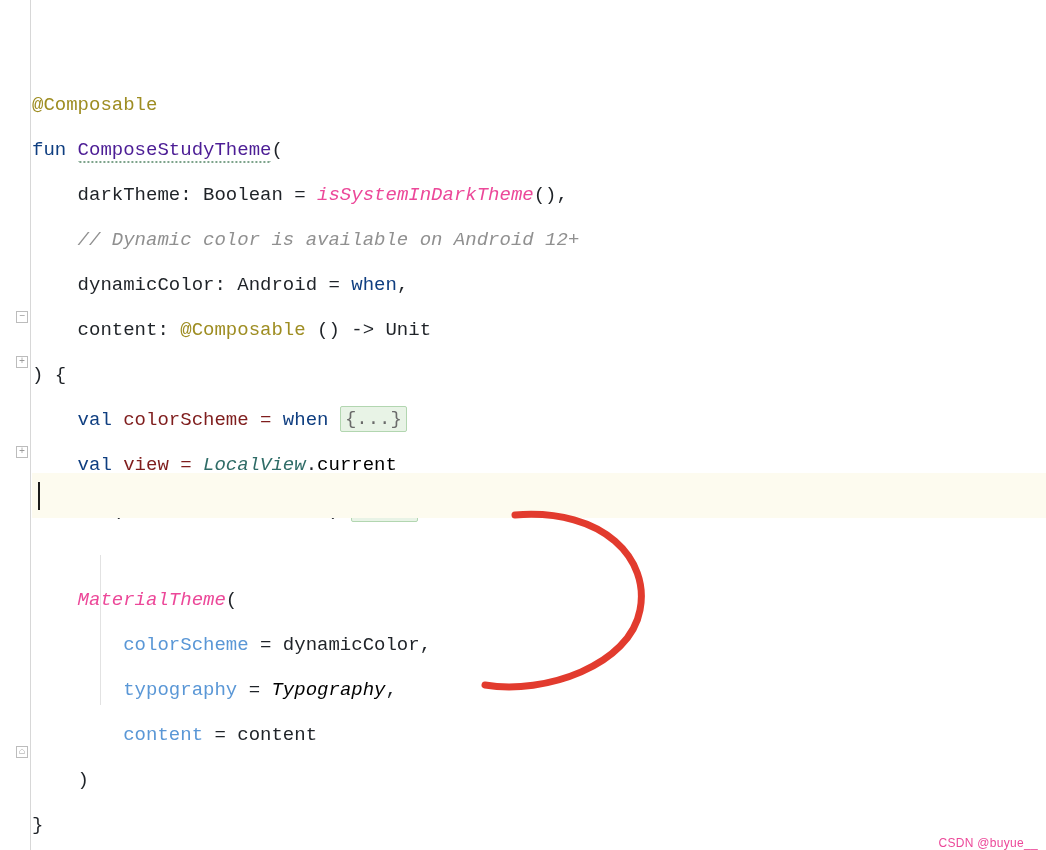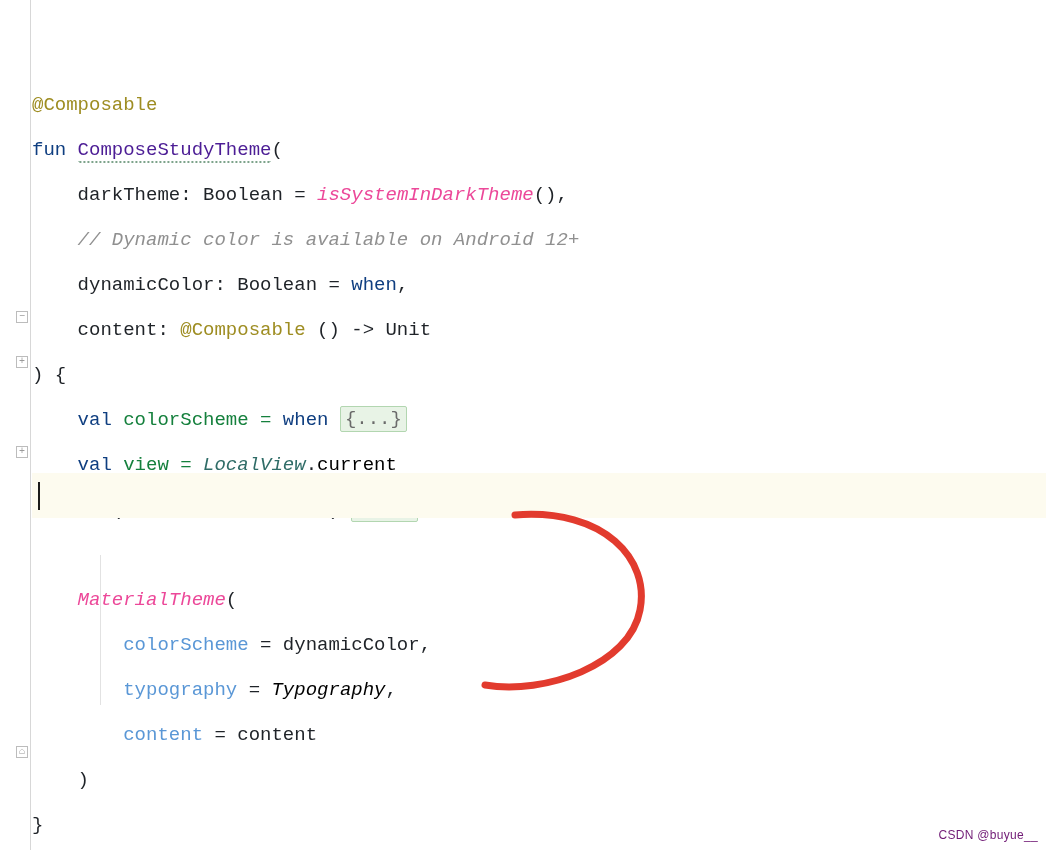--- a/index.html
+++ b/index.html
@@ -55,21 +55,21 @@
     flex: 1;
     padding-top: 38px;
     line-height: 45px;
     white-space: pre;
     color: #1f2328;
   }
   
   .k-ann    { color: #9e8d22; }               
   .k-fun    { color: #0f3e80; }               
   .k-val    { color: #0f3e80; }
-  .k-ident  { color: #15803d; }
+  .k-ident  { color: #7f1d1d; }
   .k-fnname { color: #4c1d95; border-bottom: 2px dotted #7da38b; border-radius: 1px; }
   .k-param  { color: #1f2328; }
   .k-italic { font-style: italic; }
   .k-call   { color: #ec4899; font-style: italic; }         
   .k-annstr { color: #9e8d22; font-style: normal; }
   .k-bool   { color: #0f3e80; }
   .k-comment{ color: #909090; font-style: italic; }
   .k-local  { color: #2f6c67; font-style: italic; text-align: right; }          
   .k-prop   { color: #000000; }                              
   .k-named  { color: #5a97d6; text-align: right; }                              
@@ -105,24 +105,24 @@
     background: #1b1b1b;
   }
   
   .redmark {
     position: absolute;
     pointer-events: none;
   }
   .watermark {
     position: absolute;
     right: 8px;
-    bottom: 8px;
+    bottom: 0;
     font-family: Arial, sans-serif;
     font-size: 12px;
-    color: #701a75;
+    color: #ec4899;
     letter-spacing: 0.3px;
   }
 </style>
 </head>
 <body>
 
 <div class="editor">
 
   <div class="gutter">
     <div class="gutter-line"></div>
@@ -135,21 +135,21 @@
   <div class="cursor-line" style="top:473px;"></div>
   <div class="caret" style="left:38px; top:482px;"></div>
 
   <div class="guide" style="left:100px; top:555px; height:150px;"></div>
 
   <div class="code">
 <span class="k-ann">@Composable</span>
 <span class="k-fun">fun </span><span class="k-fnname">ComposeStudyTheme</span><span class="k-symbol">(</span>
 <span>    </span><span class="k-param">darkTheme: Boolean = </span><span class="k-call">isSystemInDarkTheme</span><span class="k-symbol">(),</span>
 <span>    </span><span class="k-comment">// Dynamic color is available on Android 12+</span>
-<span>    </span><span class="k-param">dynamicColor: Boolean = </span><span class="k-bool">when</span><span class="k-symbol">,</span>
+<span>    </span><span class="k-param">dynamicColor: Android = </span><span class="k-bool">when</span><span class="k-symbol">,</span>
 <span>    </span><span class="k-param">content: </span><span class="k-annstr">@Composable</span><span class="k-param"> () -&gt; Unit</span>
 <span class="k-symbol">) {</span>
 <span>    </span><span class="k-val">val </span><span class="k-ident">colorScheme = </span><span class="k-fun">when</span> <span class="folded-box">{...}</span>
 <span>    </span><span class="k-val">val </span><span class="k-ident">view = </span><span class="k-local">LocalView</span><span class="k-symbol">.</span><span class="k-prop">current</span>
 <span>    </span><span class="k-fun">if </span><span class="k-symbol">(!view.</span><span class="k-prop k-italic">isInEditMode</span><span class="k-symbol">) </span><span class="folded-box">{...}</span>
 
 <span>    </span><span class="k-call">MaterialTheme</span><span class="k-symbol">(</span>
 <span>        </span><span class="k-named">colorScheme</span><span class="k-symbol"> = dynamicColor,</span>
 <span>        </span><span class="k-named">typography</span><span class="k-symbol"> = </span><span class="k-prop k-italic">Typography</span><span class="k-symbol">,</span>
 <span>        </span><span class="k-named">content</span><span class="k-symbol"> = content</span>

